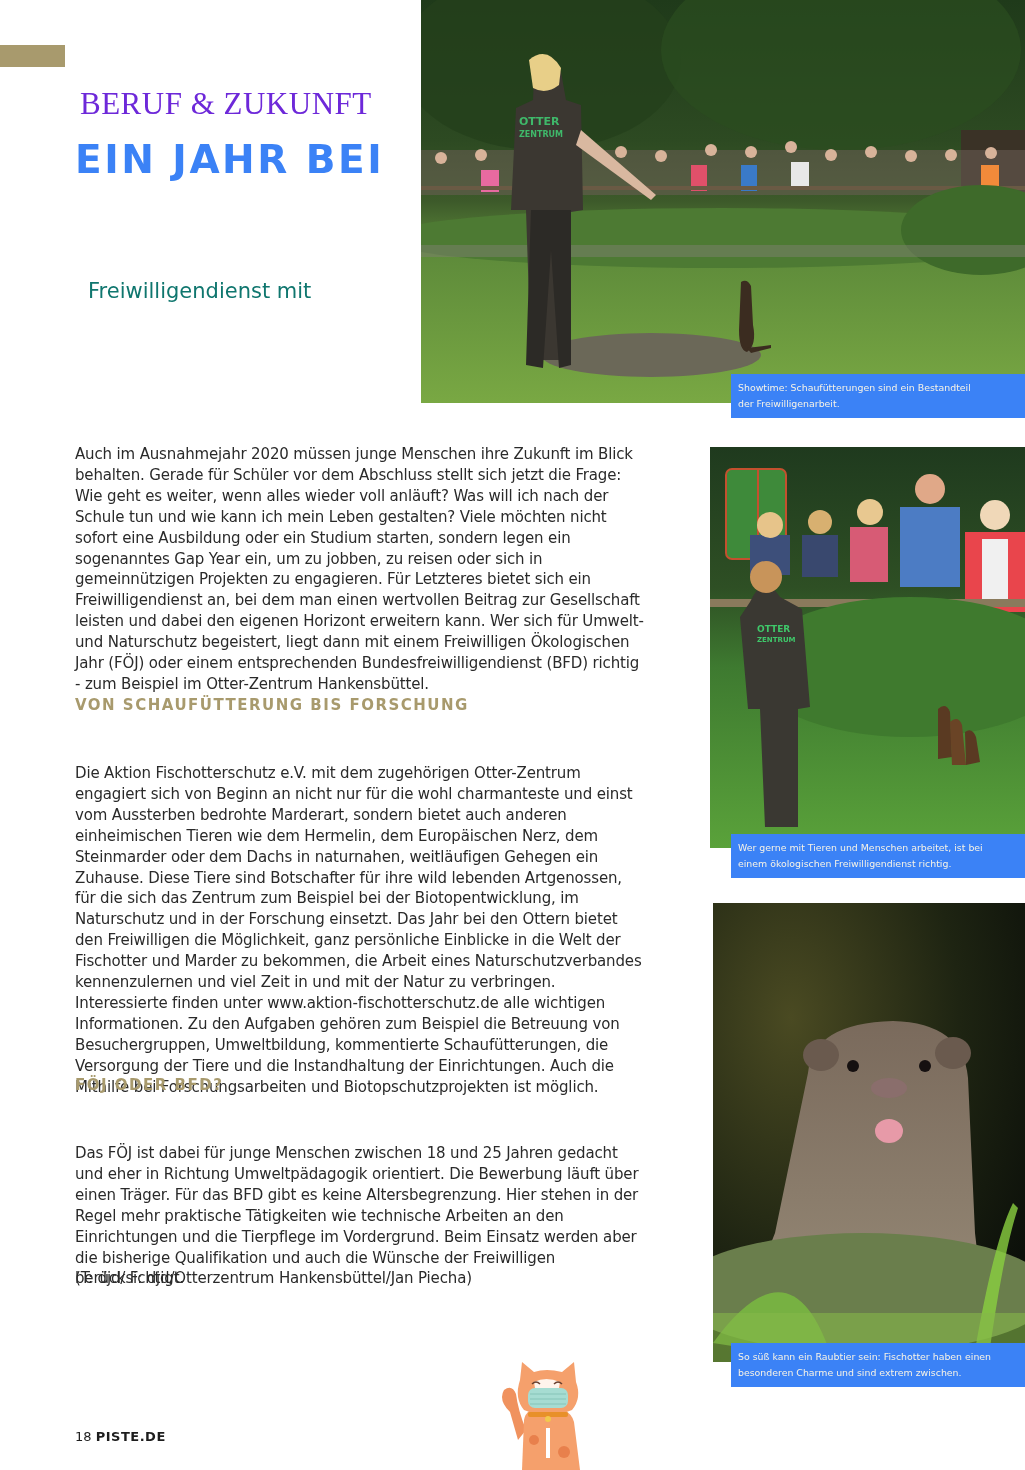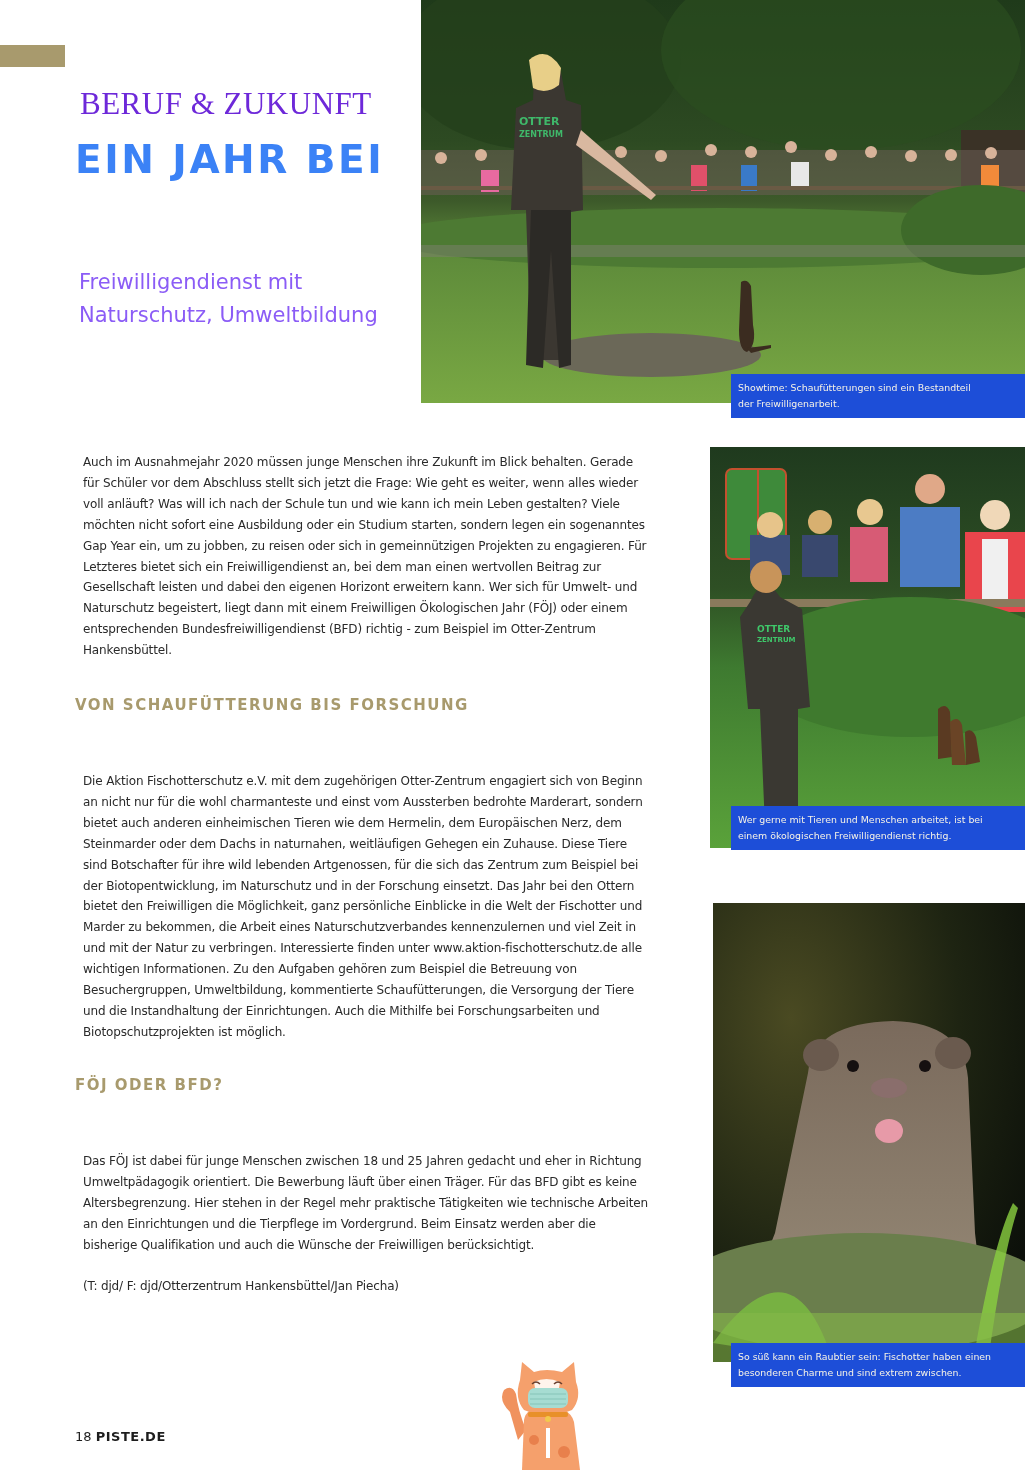--- a/index.html
+++ b/index.html
@@ -13,54 +13,54 @@
     left: 80px; top: 38px; font-family: "Liberation Serif", "DejaVu Serif", serif;
     font-size: 31px; letter-spacing: 0.5px; color: #6d28d9; white-space: nowrap; margin-top: 48px;
   }
   .headline {
     left: 75px; top: 136px; width: 340px; font-family: "DejaVu Sans", sans-serif;
     font-weight: bold; font-size: 39px; line-height: 48px; letter-spacing: 2.5px;
     color: #3b82f6; margin: 0;
   }
   .subtitle {
     left: 75px; top: 262px; width: 340px; font-family: "DejaVu Sans", sans-serif;
-    font-size: 21px; line-height: 33px; color: #8b5cf6; font-weight: normal; margin: 4px;
+    font-size: 21px; line-height: 33px; color: #0f766e; font-weight: normal; margin: 13px;
   }
   .body-text {
-    left: 75px; width: 570px; font-size: 12px; line-height: 20.9px; color: #2a2a2a; margin: 8px;
+    left: 75px; width: 570px; font-size: 15px; line-height: 20.9px; color: #2a2a2a; margin: 0;
     font-family: "DejaVu Sans", sans-serif; letter-spacing: -0.15px;
   }
   .h2 {
     left: 75px; font-weight: bold; font-size: 15px; letter-spacing: 1.5px; color: #a89a6d; margin: 0;
     font-family: "DejaVu Sans", sans-serif; white-space: nowrap;
   }
   .photo { overflow: hidden; }
   .caption {
-    background: #1d4ed8; color: #f7f3e6; font-size: 9.4px; line-height: 15.5px;
+    background: #3b82f6; color: #f7f3e6; font-size: 9.4px; line-height: 15.5px;
     padding: 6px 8px 5px 7px; box-sizing: border-box; font-family: "DejaVu Sans", sans-serif;
   }
   .caption span { display: block; }
   .footer {
     left: 75px; top: 1429px; font-size: 13px; color: #1d1d1d; white-space: nowrap;
   }
   .footer b { font-weight: bold; letter-spacing: 0.5px; }
 </style>
 </head>
 <body>
 
 <div class="abs section-bar"></div>
 <div class="abs section-label">BERUF &amp; ZUKUNFT</div>
 
 <h1 class="abs headline">
   <span>EIN JAHR BEI</span><br>
 </h1>
 
 <h2 class="abs subtitle">
   <span>Freiwilligendienst mit</span><br>
-  <span>Naturschutz, Umweltbildung</span><br>
+  <br>
 </h2>
 
 <div class="abs photo" style="left:421px; top:0; width:604px; height:403px;">
   <svg width="604" height="403" viewBox="0 0 604 403">
     <defs>
       <linearGradient id="fg1" x1="0" y1="0" x2="0" y2="1">
         <stop offset="0" stop-color="#1f3a1a"></stop>
         <stop offset="0.35" stop-color="#2d4a22"></stop>
         <stop offset="0.5" stop-color="#3d5a2a"></stop>
         <stop offset="0.62" stop-color="#5d8a3a"></stop>
@@ -156,21 +156,21 @@
     <path d="M40 155 Q54 125 70 150 L92 162 L100 260 L88 262 L88 380 L55 380 L50 262 L38 262 L30 170 Z" fill="#3a3832"></path>
     <circle cx="56" cy="130" r="16" fill="#c8945a"></circle>
     <text x="47" y="185" font-size="9" font-weight="bold" fill="#3fc86a" font-family="DejaVu Sans, sans-serif">OTTER</text>
     <text x="47" y="195" font-size="7" font-weight="bold" fill="#3fc86a" font-family="DejaVu Sans, sans-serif">ZENTRUM</text>
 
     <path d="M228 262 Q236 255 240 265 L242 310 L228 312 Z" fill="#5a3a22"></path>
     <path d="M240 275 Q248 268 252 278 L256 318 L242 318 Z" fill="#6a4426"></path>
     <path d="M255 285 Q262 280 266 290 L270 315 L256 318 Z" fill="#5a3a22"></path>
   </svg>
 </div>
-<div class="abs caption" style="left:731px; top:806px; width:294px; height:44px;">
+<div class="abs caption" style="left:731px; top:834px; width:294px; height:44px;">
   <span>Wer gerne mit Tieren und Menschen arbeitet, ist bei</span>
   <span>einem ökologischen Freiwilligendienst richtig.</span>
 </div>
 
 <div class="abs photo" style="left:713px; top:903px; width:312px; height:459px;">
   <svg width="312" height="459" viewBox="0 0 312 459">
     <defs>
       <radialGradient id="bg3" cx="0.25" cy="0.25" r="0.9">
         <stop offset="0" stop-color="#4a4a22"></stop>
         <stop offset="0.6" stop-color="#1e2412"></stop>

